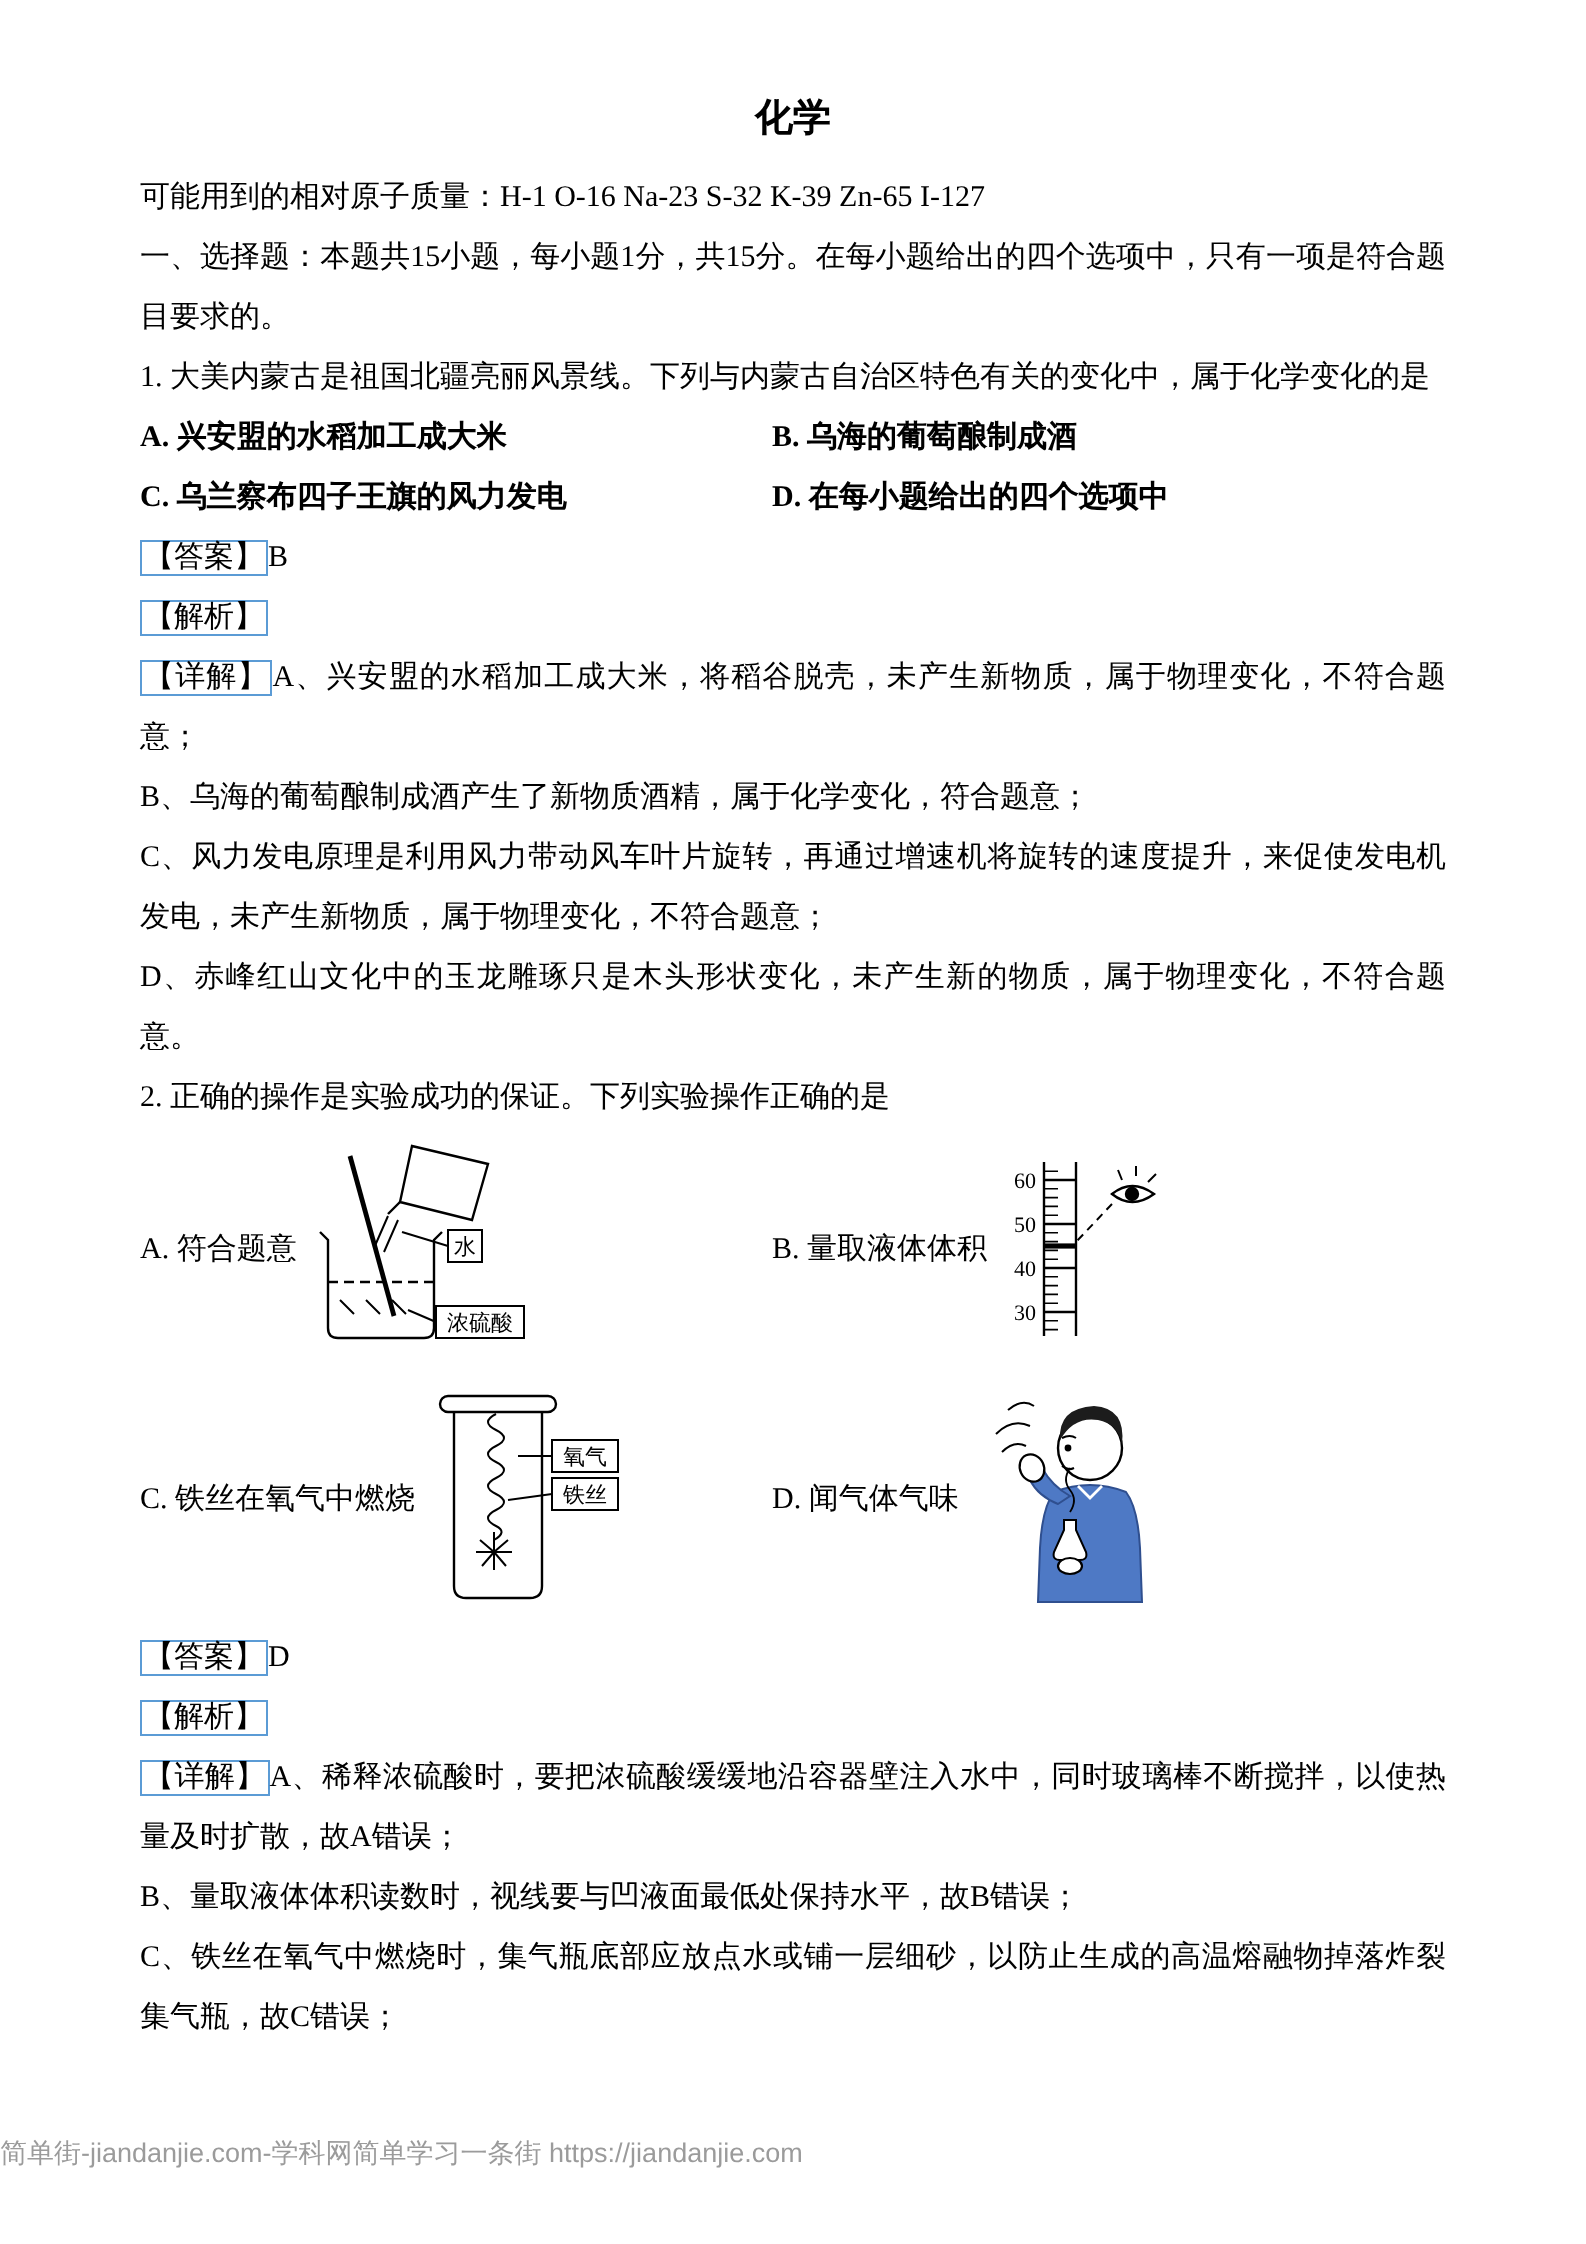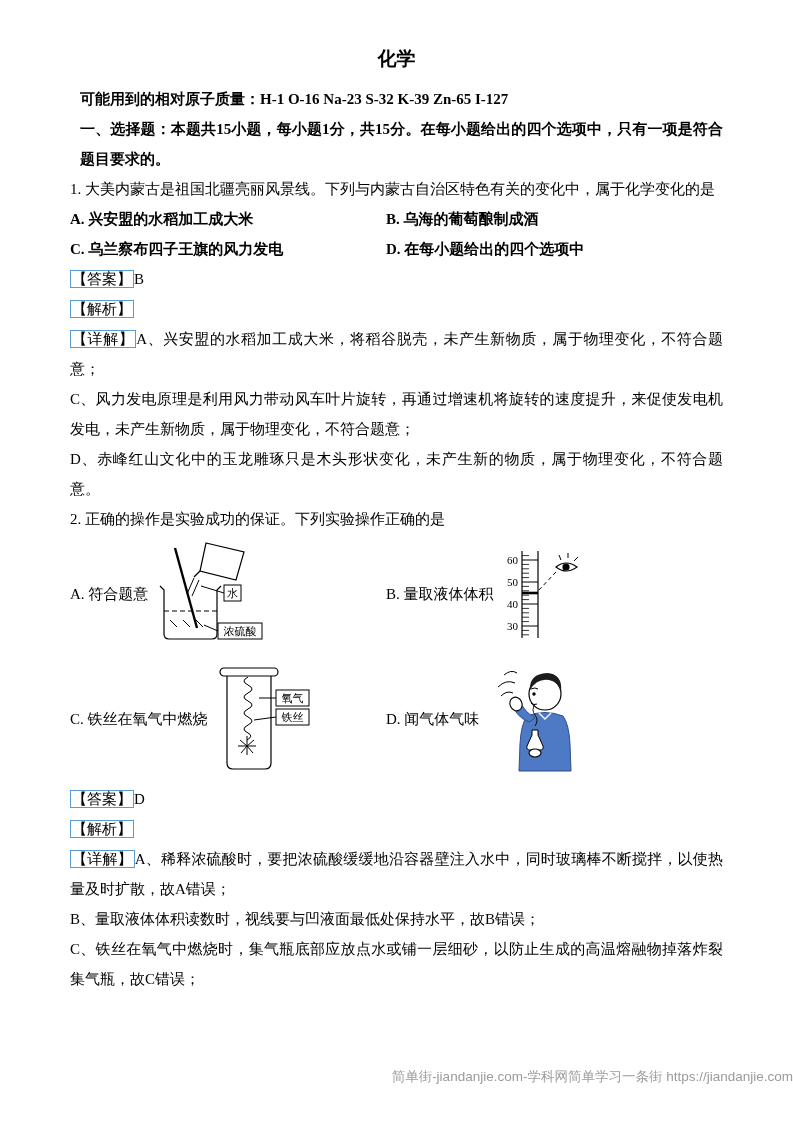--- a/index.html
+++ b/index.html
@@ -2,27 +2,27 @@
 <html><head>
 <meta charset="utf-8">
 <style>
   * { box-sizing: border-box; }
   html, body { margin: 0; padding: 0; background: #ffffff; }
   .page { width: 793px; height: 1122px; position: relative; background: #fff;
           font-family: "Liberation Serif", "DejaVu Serif", serif; color: #000; overflow: hidden; padding-left: 28px; }
   .content { position: absolute; top: 46px; left: 70px; right: 70px; }
   .title { font-size: 19px; font-weight: bold; text-align: center; margin: 0 0 12px 0; }
   .p { font-size: 15px; line-height: 2.0; margin: 0; text-align: justify; }
-  .bold { font-weight: bold; margin-left: 10px; }
+  .bold { font-weight: normal; }
   .tag { border: 1.5px solid #5b9bd5; padding: 0 1px; margin-top: 36px; }
   .optgrid { display: grid; grid-template-columns: 316px 1fr; font-size: 15px; line-height: 2.0; font-weight: bold; }
   .figgrid { display: grid; grid-template-columns: 316px 1fr; margin: 6px 0 8px; row-gap: 14px; }
   .figcell { display: flex; align-items: center; gap: 6px; font-size: 15px; }
   .figcell svg { flex: 0 0 auto; }
-  .footer { position: absolute; left: 0; right: 0; top: 1068px; text-align: right; color: #9b9b9b;
+  .footer { position: absolute; left: 0; right: 0; top: 1068px; text-align: left; color: #9b9b9b;
             font-size: 13.5px; font-family: "Liberation Sans", "DejaVu Sans", sans-serif; }
   svg text { font-family: "Liberation Serif", "DejaVu Serif", serif; fill: #000; }
 </style>
 </head>
 <body>
 
 <div class="page">
   <div class="content">
 
     <h1 class="title">化学</h1>
@@ -38,20 +38,21 @@
       <span>B. 乌海的葡萄酿制成酒</span>
       <span>C. 乌兰察布四子王旗的风力发电</span>
       <span>D. 在每小题给出的四个选项中</span>
     </div>
 
     <p class="p"><span class="tag">【答案】</span><span>B</span></p>
 
     <p class="p"><span class="tag">【解析】</span></p>
 
     <p class="p"><span class="tag">【详解】</span><span>A、兴安盟的水稻加工成大米，将稻谷脱壳，未产生新物质，属于物理变化，不符合题意；</span></p>
+    <p class="p">B、乌海的葡萄酿制成酒产生了新物质酒精，属于化学变化，符合题意；</p>
     <p class="p">C、风力发电原理是利用风力带动风车叶片旋转，再通过增速机将旋转的速度提升，来促使发电机发电，未产生新物质，属于物理变化，不符合题意；</p>
     <p class="p">D、赤峰红山文化中的玉龙雕琢只是木头形状变化，未产生新的物质，属于物理变化，不符合题意。</p>
 
     <p class="p">2. 正确的操作是实验成功的保证。下列实验操作正确的是</p>
 
     <div class="figgrid">
 
       <div class="figcell">
         <span>A. 符合题意</span>
         <svg width="118" height="108" viewBox="0 0 118 108">

